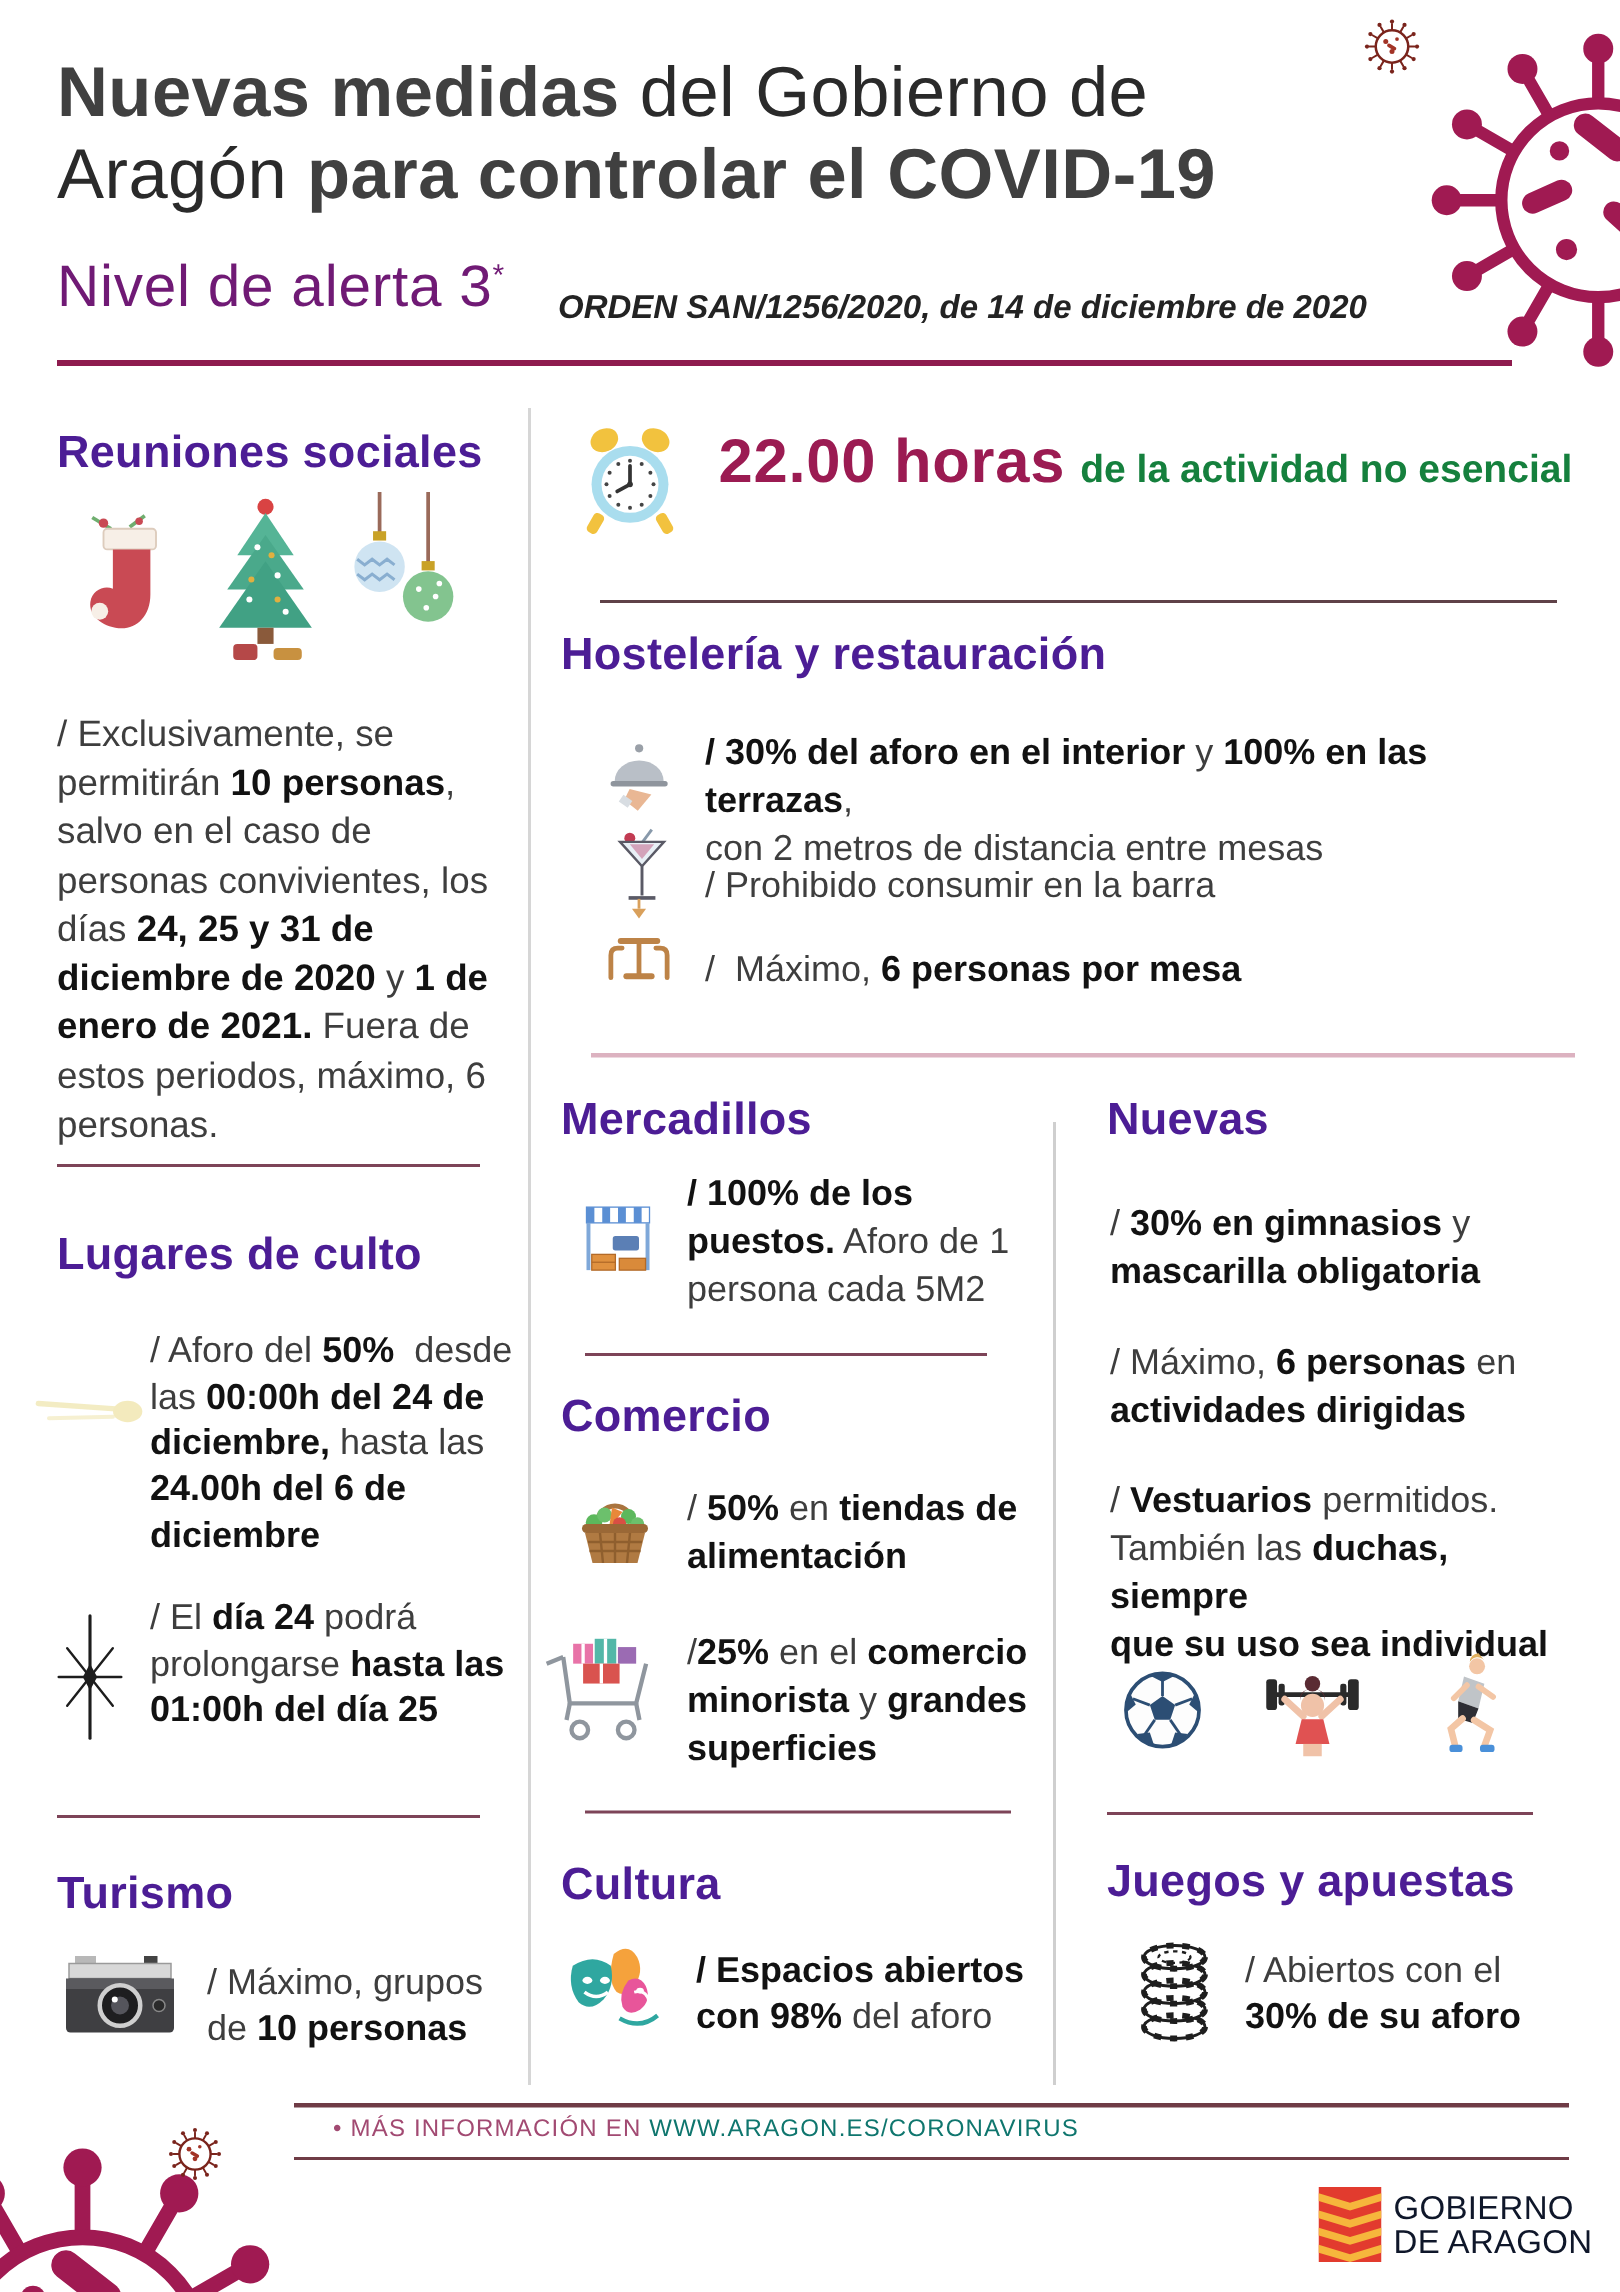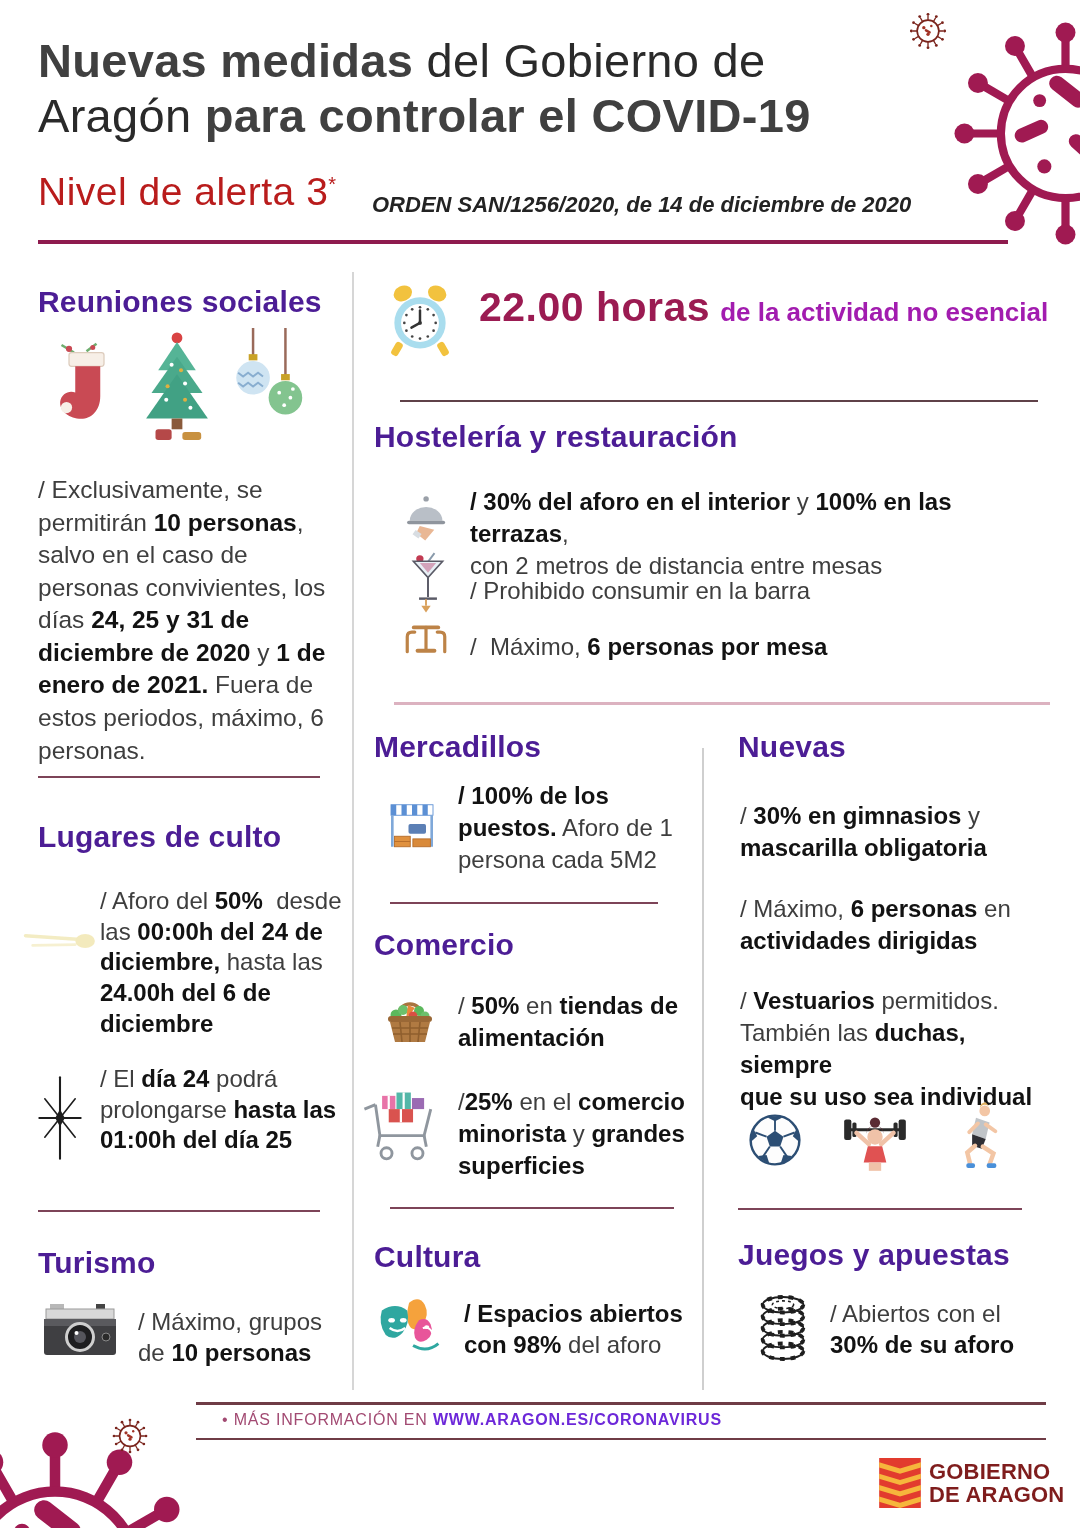--- a/index.html
+++ b/index.html
@@ -8,31 +8,31 @@
   .abs{position:absolute;}
   .rich{white-space:pre-wrap;}
   .rich .b{font-weight:700;color:#121212;}
   .body-txt{font-size:24px;line-height:1.3;color:#3e3e3e;}
   .sec-title{font-size:30px;font-weight:700;color:#4c1d95;letter-spacing:.2px;}
   .hline{position:absolute;height:2px;background:#7d4458;}
   .vline{position:absolute;width:2px;background:#d6d6d6;}
   
   .main-title{font-size:47px;line-height:1.16;font-weight:400;color:#2a2a2a;letter-spacing:.3px;}
   .main-title .b{color:#404040;font-weight:700;}
-  .alert-level{font-size:39px;font-weight:400;color:#b91c1c;letter-spacing:.5px;}
+  .alert-level{font-size:39px;font-weight:400;color:#701a75;letter-spacing:.5px;}
   .alert-level sup{font-size:20px;}
   .order-ref{font-size:22px;font-style:italic;font-weight:700;color:#232323;}
   
   .closure-prefix{font-size:27px;font-weight:700;color:#1f1f1f;}
   .closure-time{font-size:41px;font-weight:700;color:#9b1b52;letter-spacing:.5px;}
-  .closure-suffix{font-size:26px;font-weight:700;color:#a21caf;margin-left:10px;}
+  .closure-suffix{font-size:26px;font-weight:700;color:#15803d;margin-left:10px;}
   
   .footer-info{font-size:16px;letter-spacing:.8px;color:#a24a72;}
-  .footer-info .b{font-weight:700;color:#6d28d9;}
-  .logo-text{font-size:22px;font-weight:700;color:#7f1d1d;line-height:1.05;letter-spacing:.2px;}
+  .footer-info .b{font-weight:400;color:#0f766e;}
+  .logo-text{font-size:22px;font-weight:400;color:#0f172a;line-height:1.05;letter-spacing:.2px;}
 </style>
 </head>
 <body>
 
 <svg width="0" height="0" style="position:absolute">
   <defs>
     <symbol id="virus-big" viewBox="0 0 200 200">
       <g stroke="#a01a52" stroke-width="7" stroke-linecap="round">
         <line x1="155" y1="100" x2="178" y2="100"></line>
           <line x1="147.6" y1="127.5" x2="167.5" y2="139"></line>

